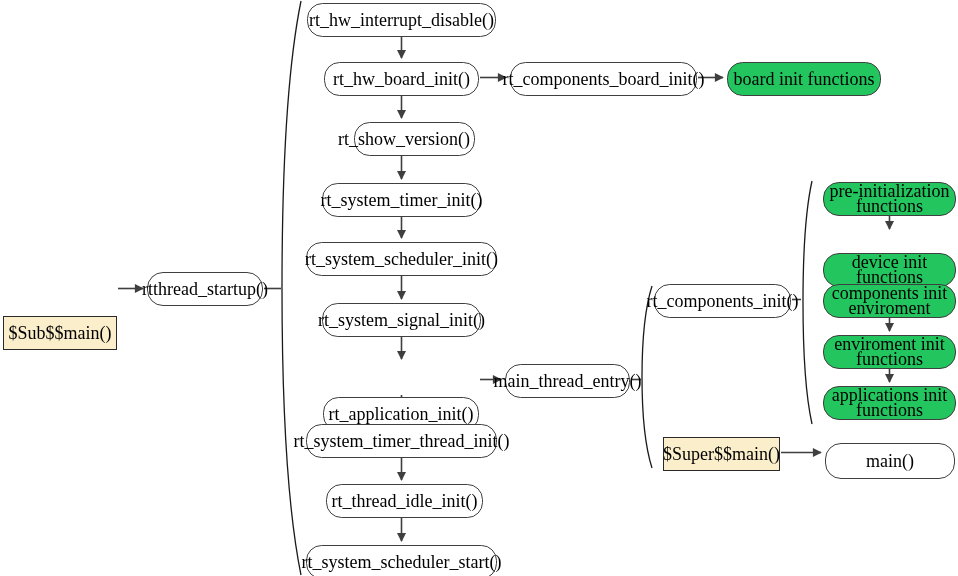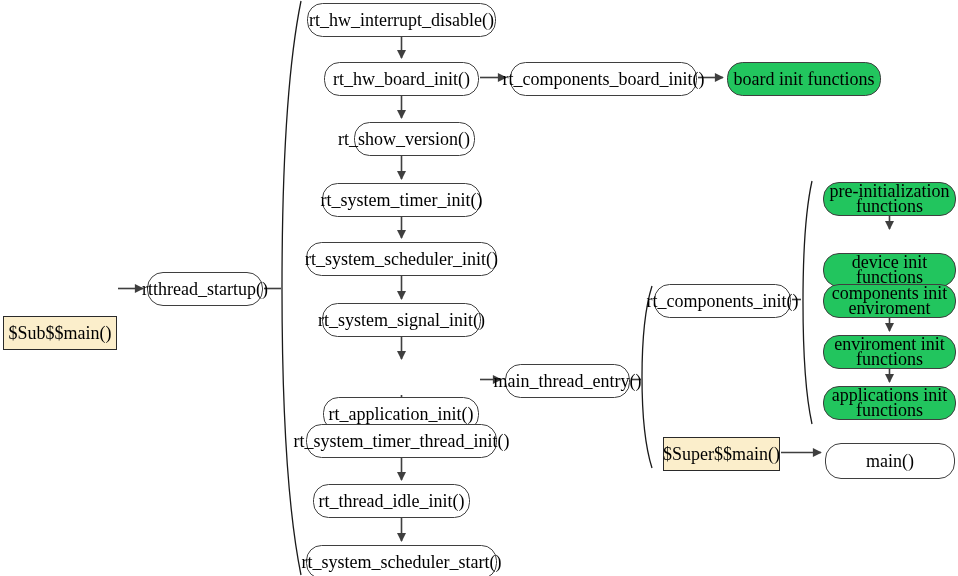--- a/index.html
+++ b/index.html
@@ -115,21 +115,21 @@
       </div>
       <div class="node stadium fill-blue" style="left: 823px; top: 335px; width: 133px; height: 33px; border-radius: 16px; justify-content: center;">
         <span>enviroment init functions</span>
       </div>
       <div class="node stadium fill-blue" style="left: 823px; top: 386px; width: 133px; height: 33px; border-radius: 16px;">
         <span>applications init functions</span>
       </div>
       <div class="node stadium fill-white" style="left: 306px; top: 424px; width: 191px; height: 31px; border-radius: 15.5px;">
         <span>rt_system_timer_thread_init()</span>
       </div>
-      <div class="node stadium fill-white" style="left: 313px; top: 484px; width: 157px; height: 31px; border-radius: 15.5px;">
+      <div class="node stadium fill-white" style="left: 326px; top: 484px; width: 157px; height: 31px; border-radius: 15.5px;">
         <span>rt_thread_idle_init()</span>
       </div>
       <div class="node stadium fill-white" style="left: 306px; top: 545px; width: 191px; height: 31px; border-radius: 15.5px;">
         <span>rt_system_scheduler_start()</span>
       </div>
       <div class="node rect" style="left: 663px; top: 437px; width: 117px; height: 32px;">
         <span>$Super$$main()</span>
       </div>
       <div class="node stadium fill-white" style="left: 825px; top: 437px; width: 130px; height: 36px; border-radius: 16px; margin-top: 6px;">
         <span>main()</span>

